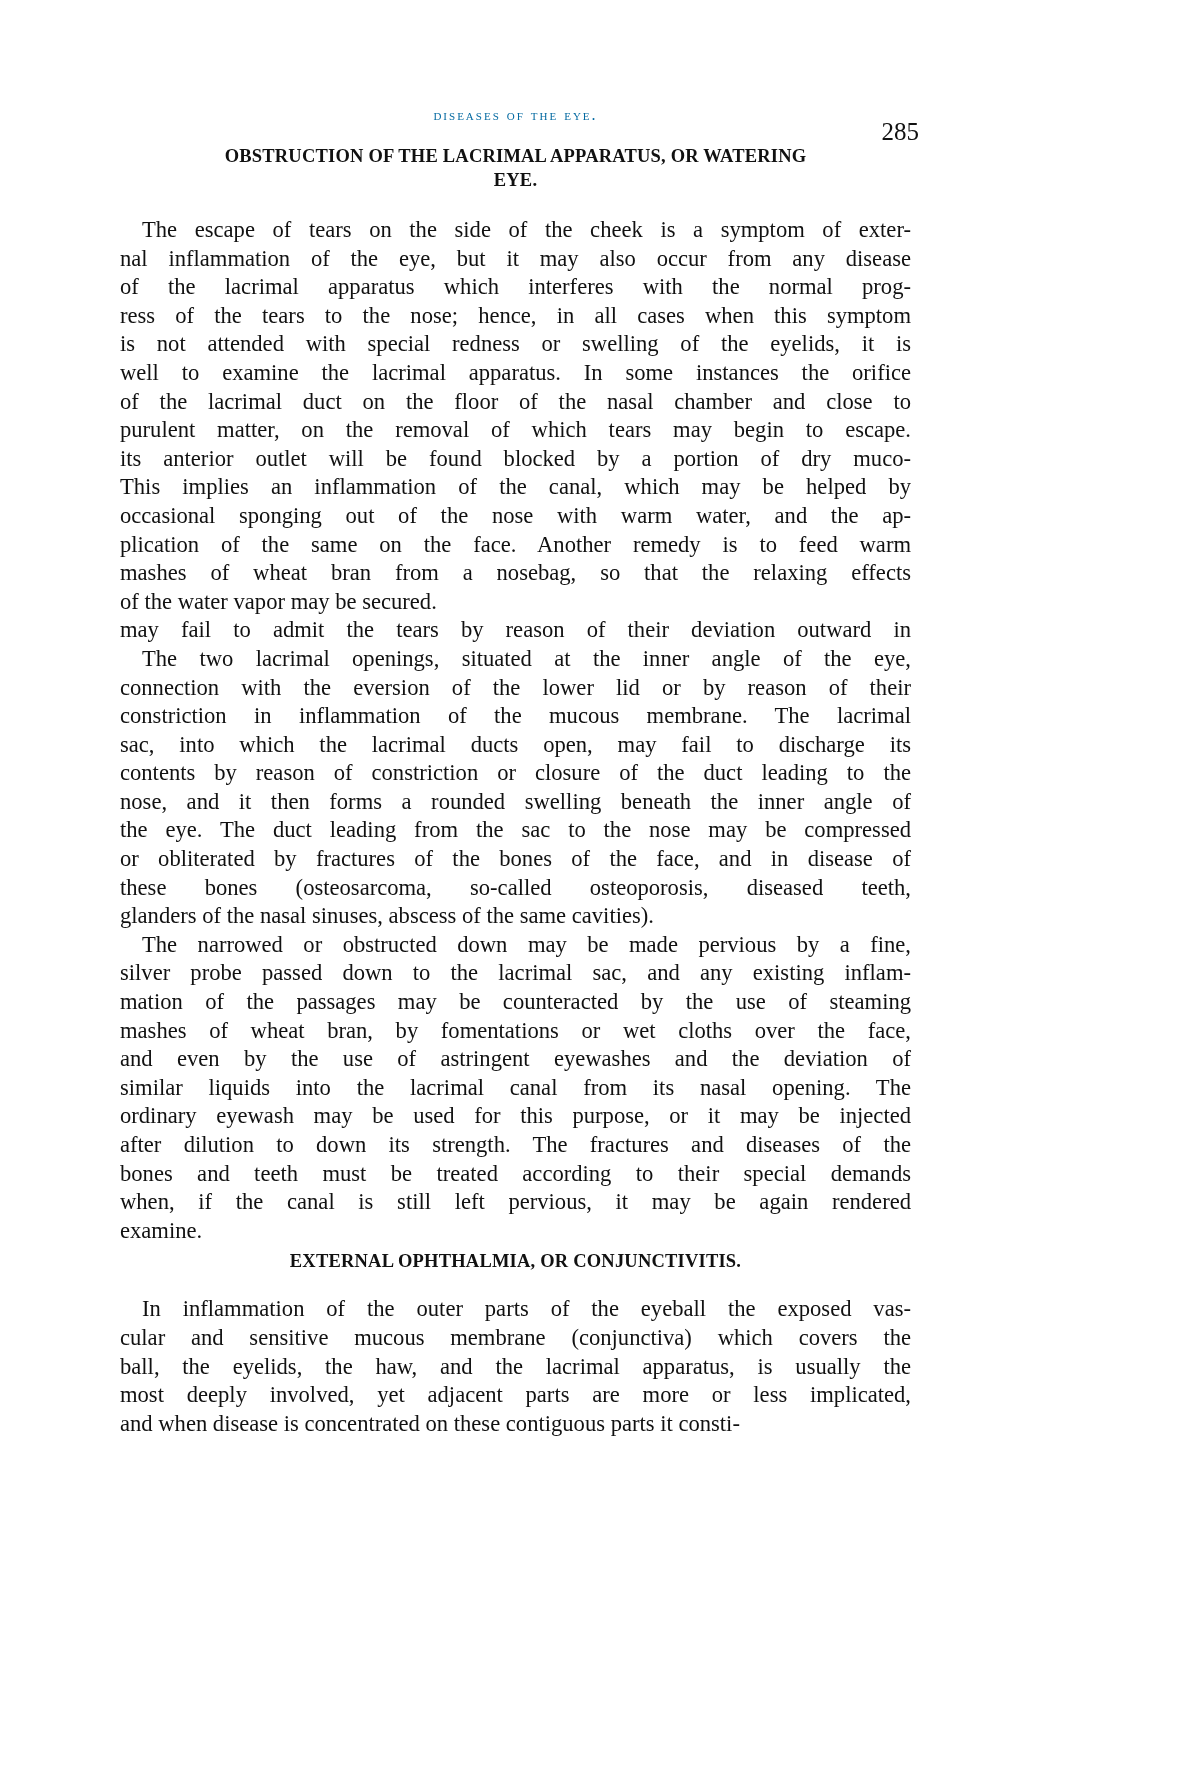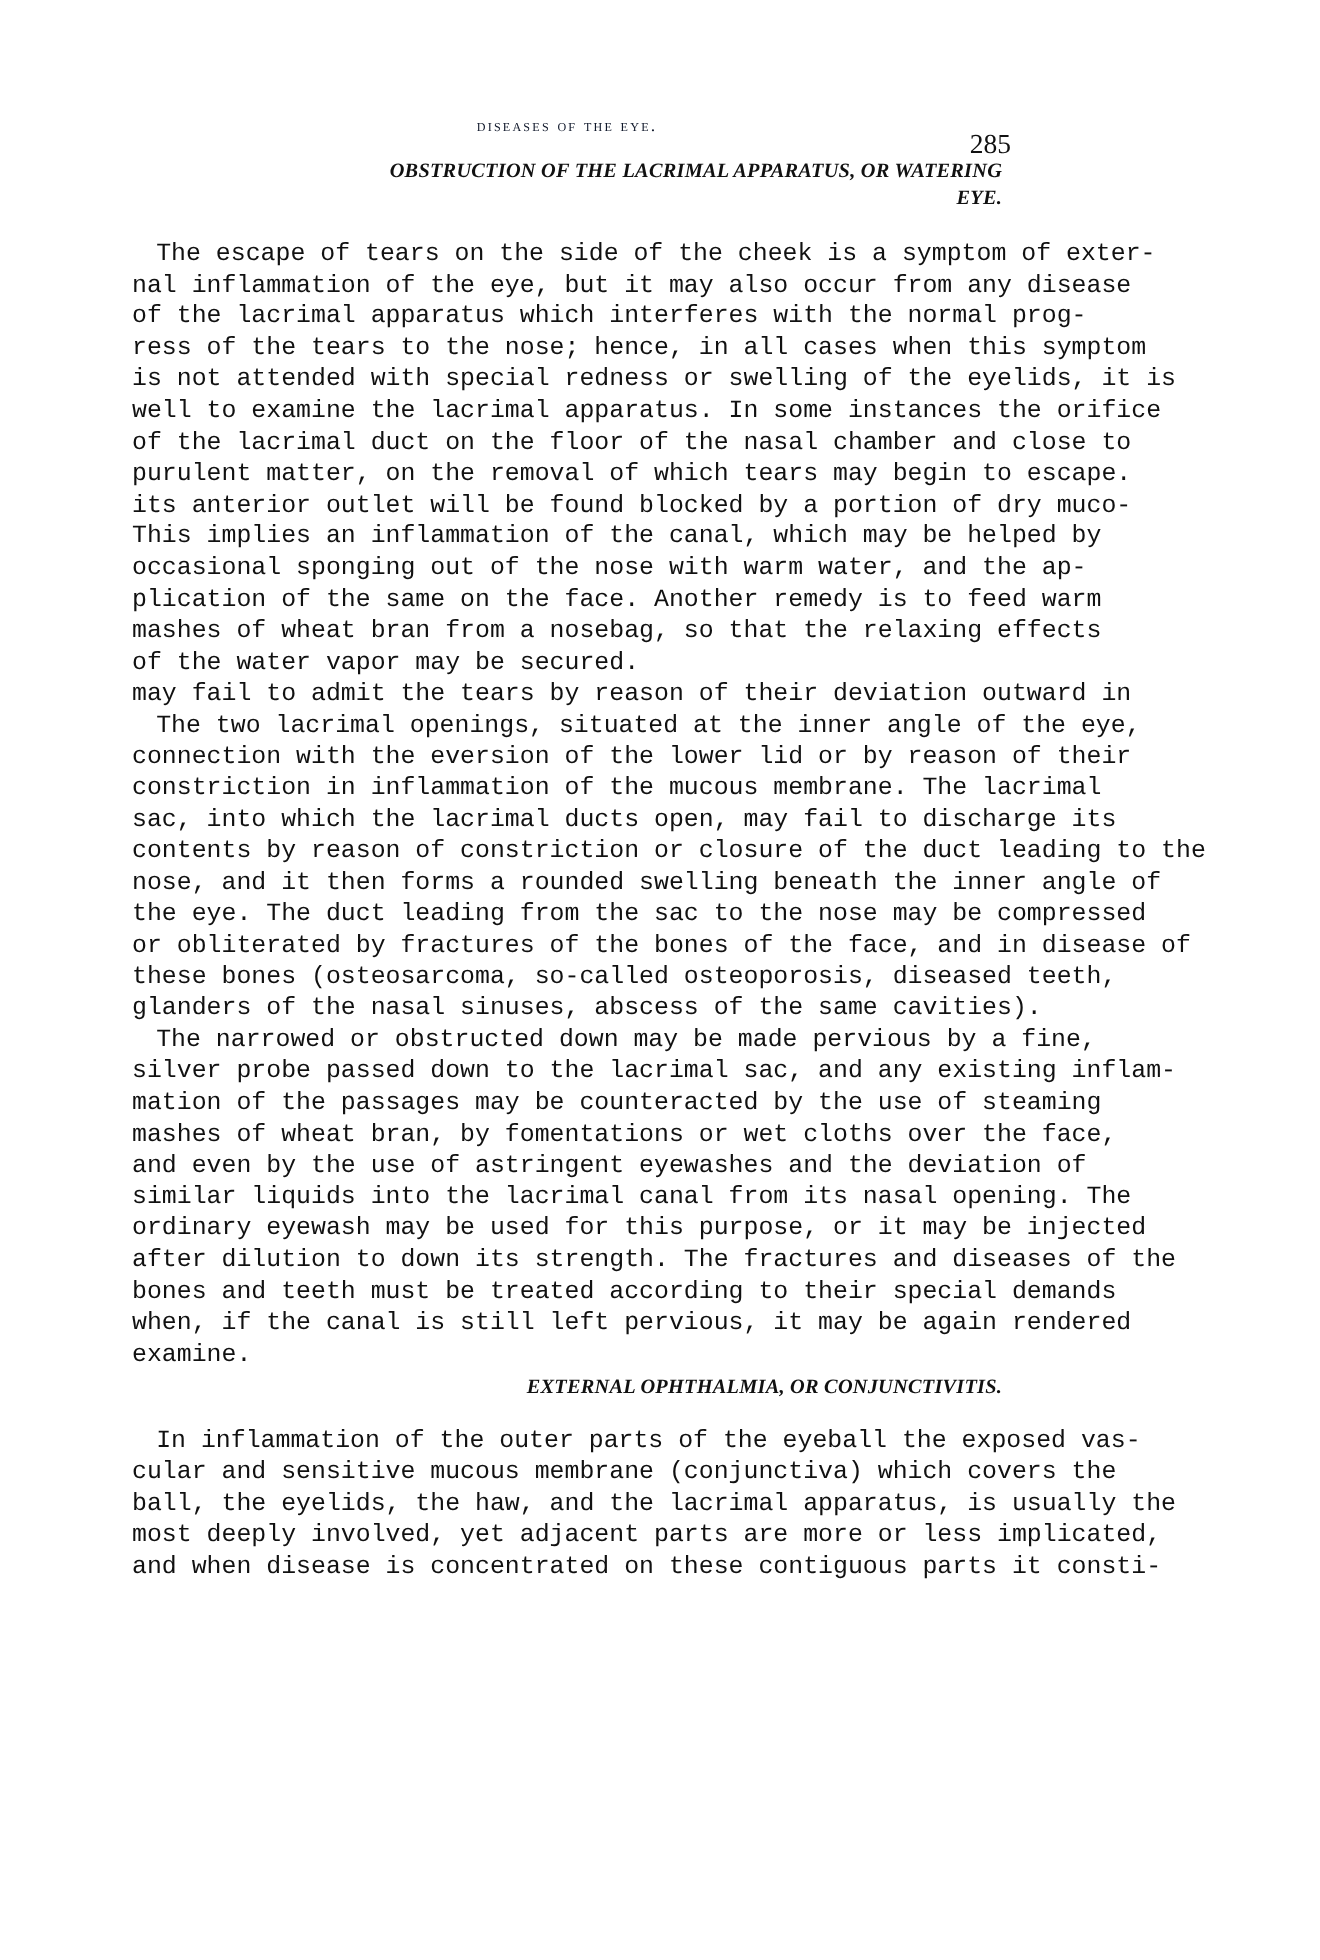--- a/index.html
+++ b/index.html
@@ -28,53 +28,51 @@
     .running-title {
       position: absolute;
       left: 0;
       right: 0;
       text-align: center;
       top: 6px;
       font-size: 16px;
       letter-spacing: 2px;
       font-variant: small-caps;
       text-transform: lowercase;
-      color: #0f172a;
+      color: #0369a1;
     }
     .page-number {
       position: absolute;
       right: -8px;
       top: 18px;
       font-size: 25px;
       color: #111;
     }
     .section-heading {
-      text-align: right;
+      text-align: center;
       font-weight: bold;
       font-size: 18.5px;
       line-height: 24px;
       margin: 14px 0 0 0;
       letter-spacing: 0.2px;
-      font-style: italic;
     }
     .section-heading.first {
       margin-top: 8px;
       margin-bottom: 24px;
     }
     .section-heading.second {
       margin-top: 4px;
       margin-bottom: 22px;
     }
     .para {
       font-size: 22.6px;
       line-height: 28.6px;
       text-align: justify;
       margin: 0;
       text-indent: 0;
-      font-family: Liberation Mono, monospace;
     }
     .line {
       display: block;
       text-align: justify;
       text-align-last: justify;
       white-space: nowrap;
     }
     .line.indent { padding-left: 22px; }
     .line.last { text-align-last: left; }
   </style>

